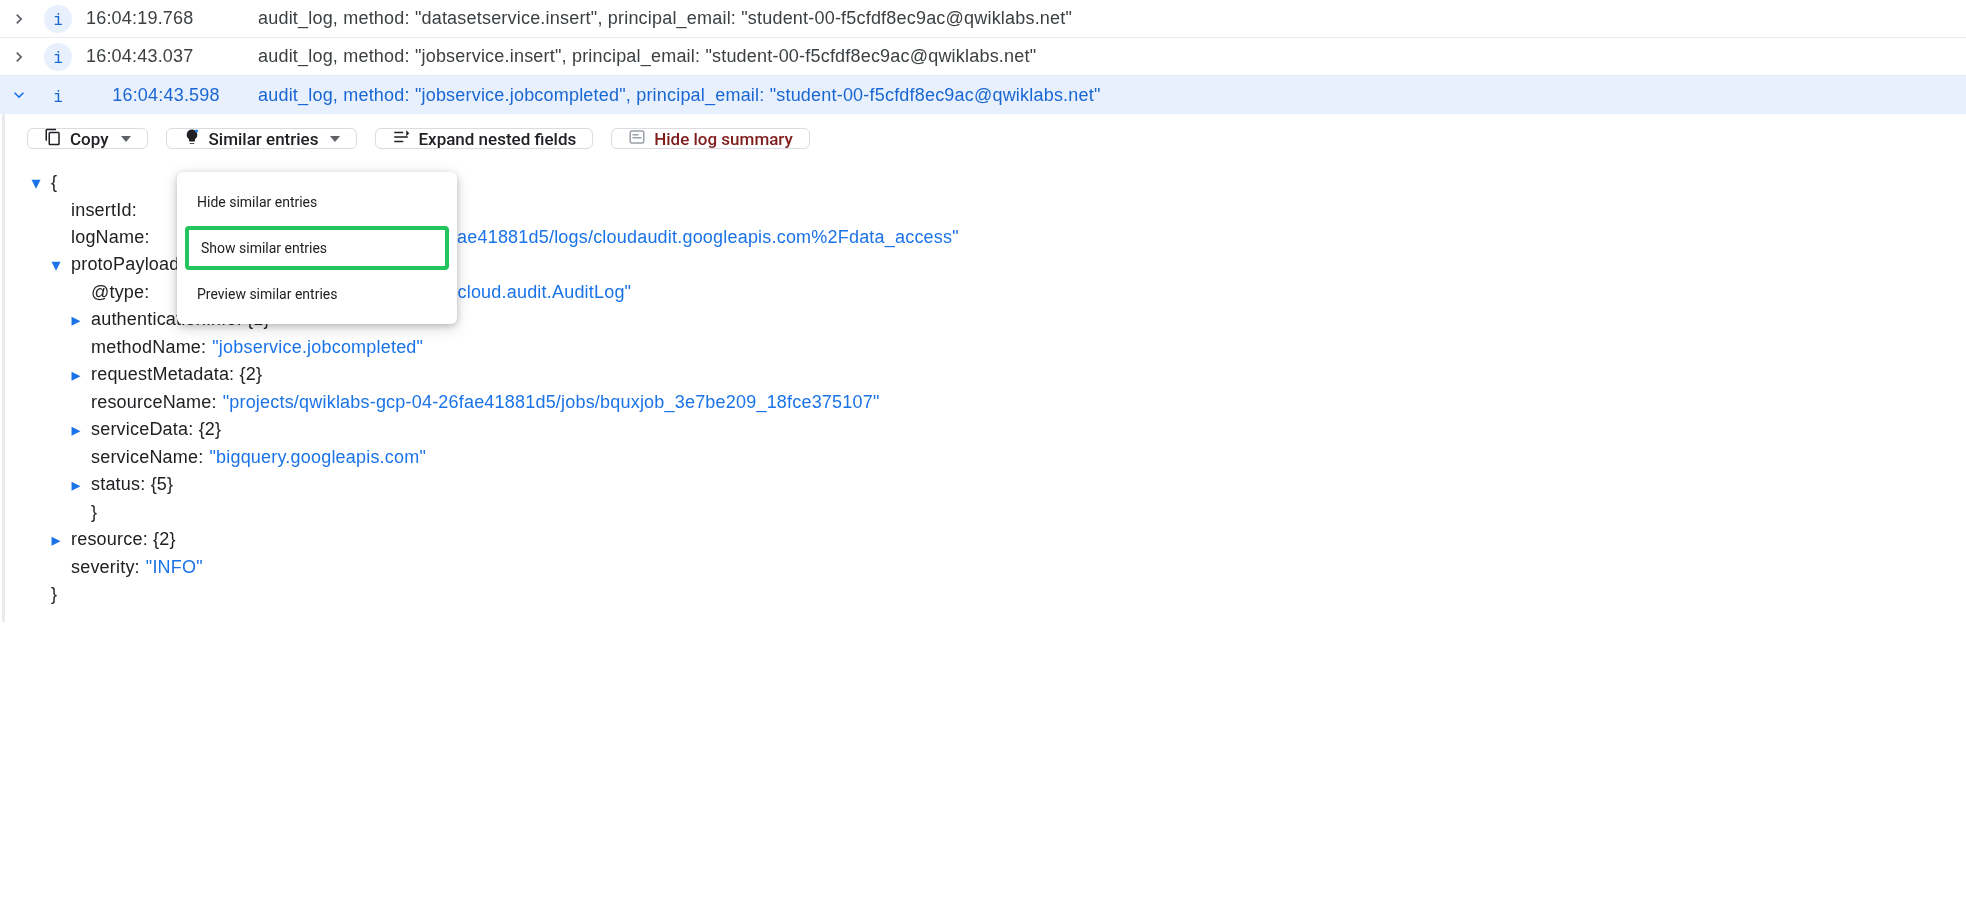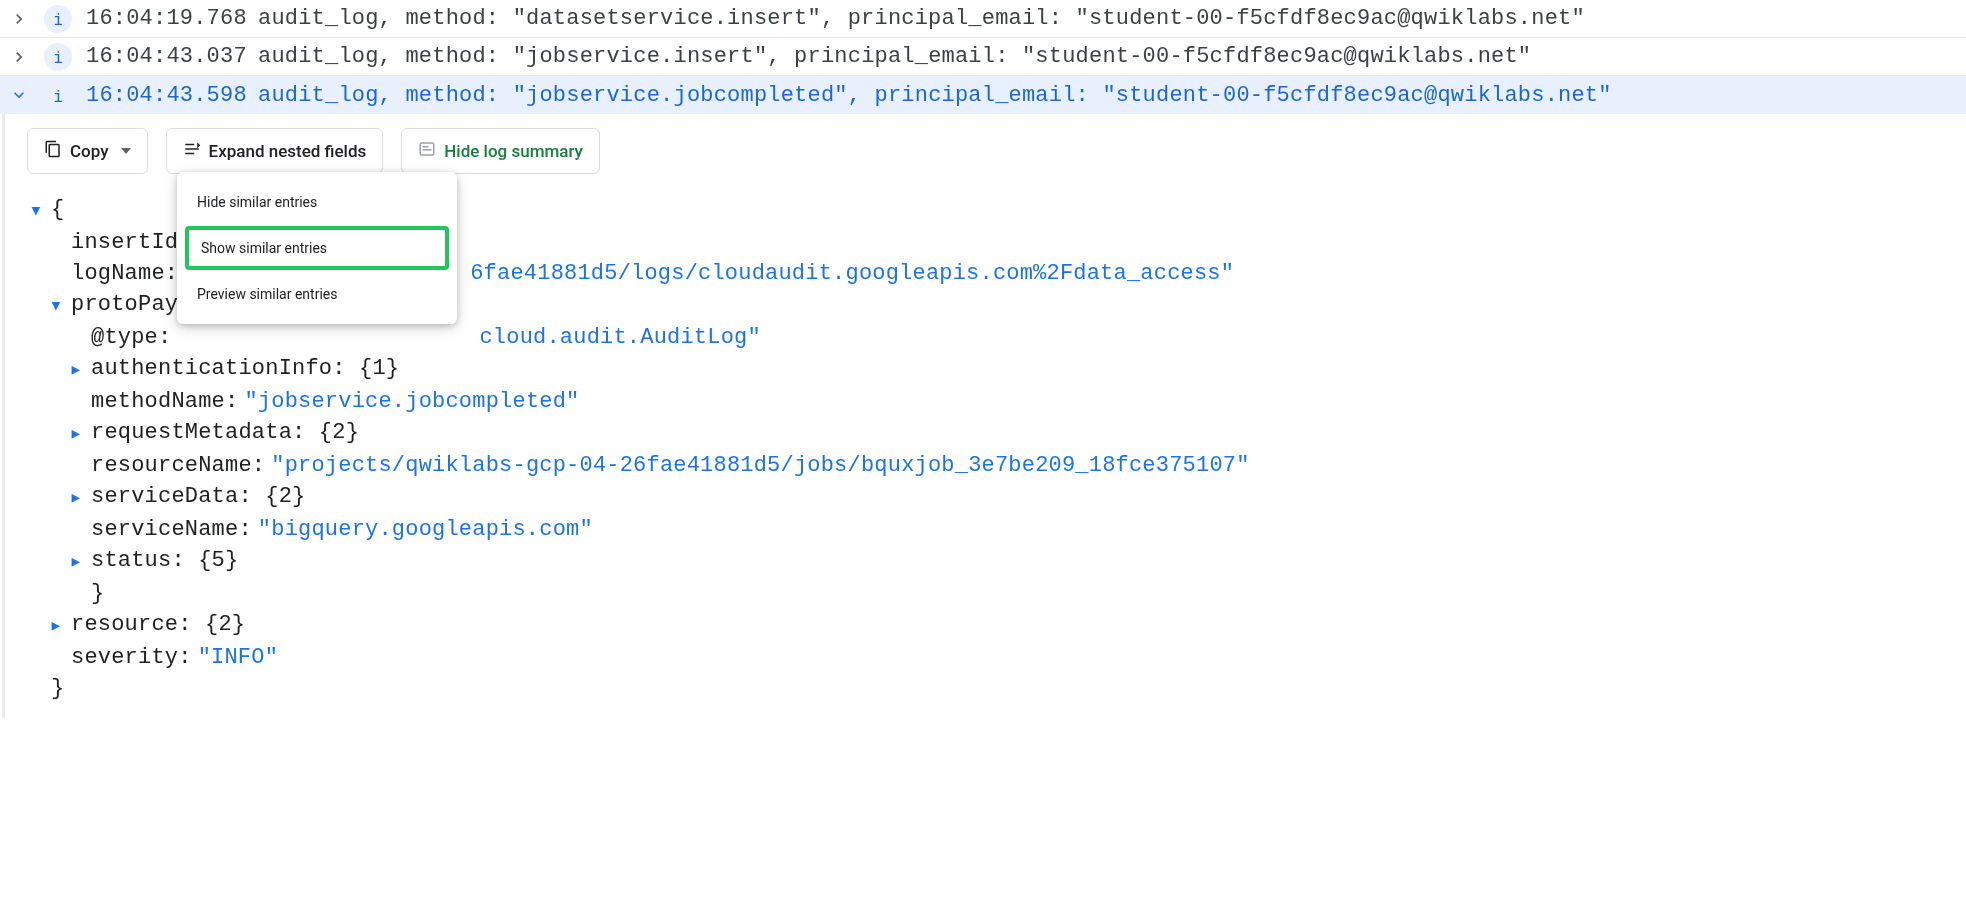--- a/index.html
+++ b/index.html
@@ -5,22 +5,22 @@
   * { box-sizing: border-box; }
   body {
     margin: 0;
     font-family: "Google Sans", Roboto, Arial, sans-serif;
     font-size: 14px;
     color: #202124;
     background: #fff;
     width: 1966px;
   }
   .mono {
-    font-family: Liberation Mono, monospace;
-    font-size: 22px;
+    font-family: Liberation Sans, sans-serif;
+    font-size: 18px;
     letter-spacing: 0.2px;
   }
   
   .log-row {
     display: flex;
     align-items: center;
     border-bottom: 1px solid #e8eaed;
     height: 38px;
     padding: 0 8px;
     gap: 12px;
@@ -82,32 +82,32 @@
     display:flex;
     gap: 18px;
     padding: 14px 0 14px 22px;
     align-items:center;
     position: relative;
   }
   .btn {
     display:flex;
     align-items:center;
     gap:8px;
-    height:46px;
+    height:21px;
     padding: 0 16px;
     border:1px solid #dadce0;
     border-radius:6px;
     background:#fff;
     color:#202124;
     font-size:17px;
     font-weight:500;
     cursor:pointer;
     font-family: "Google Sans", Roboto, Arial, sans-serif;
   }
-  .btn.disabled { color:#15803d; cursor:default; }
+  .btn.disabled { color:#7f1d1d; cursor:default; }
   .btn svg { width:18px; height:18px; }
   .caret-down {
     width:0;height:0;border-left:5px solid transparent;border-right:5px solid transparent;border-top:6px solid #5f6368;margin-left:4px;
   }
   
   .menu {
     position:absolute;
     top:58px;
     left:172px;
     width:280px;
@@ -207,20 +207,30 @@
     <button class="btn">
       <span>
         <svg viewBox="0 0 24 24" fill="#202124">
             <path d="M16 1H4a2 2 0 0 0-2 2v14h2V3h12V1zm3 4H8a2 2 0 0 0-2 2v14a2 2 0 0 0 2 2h11a2 2 0 0 0 2-2V7a2 2 0 0 0-2-2zm0 16H8V7h11v14z"></path>
           </svg>
       </span>
       <span>Copy</span>
       <span class="caret-down"></span>
     </button>
 
+    <button class="btn">
+      <span>
+        <svg viewBox="0 0 24 24" fill="#202124">
+            <path d="M9 21h6v-1H9v1zm3-19a7 7 0 0 0-4 12.74V17a1 1 0 0 0 1 1h6a1 1 0 0 0 1-1v-2.26A7 7 0 0 0 12 2z"></path>
+            <circle cx="18" cy="4" r="2" fill="#1a73e8"></circle>
+          </svg>
+      </span>
+      <span>Similar entries</span>
+      <span class="caret-down"></span>
+    </button>
 
     <button class="btn">
       <span>
         <svg viewBox="0 0 24 24" fill="#202124">
             <path d="M3 5h12v2H3zM3 11h18v2H3zM3 17h12v2H3zM19 3l4 4-4 4V3z"></path>
           </svg>
       </span>
       <span>Expand nested fields</span>
     </button>
 

